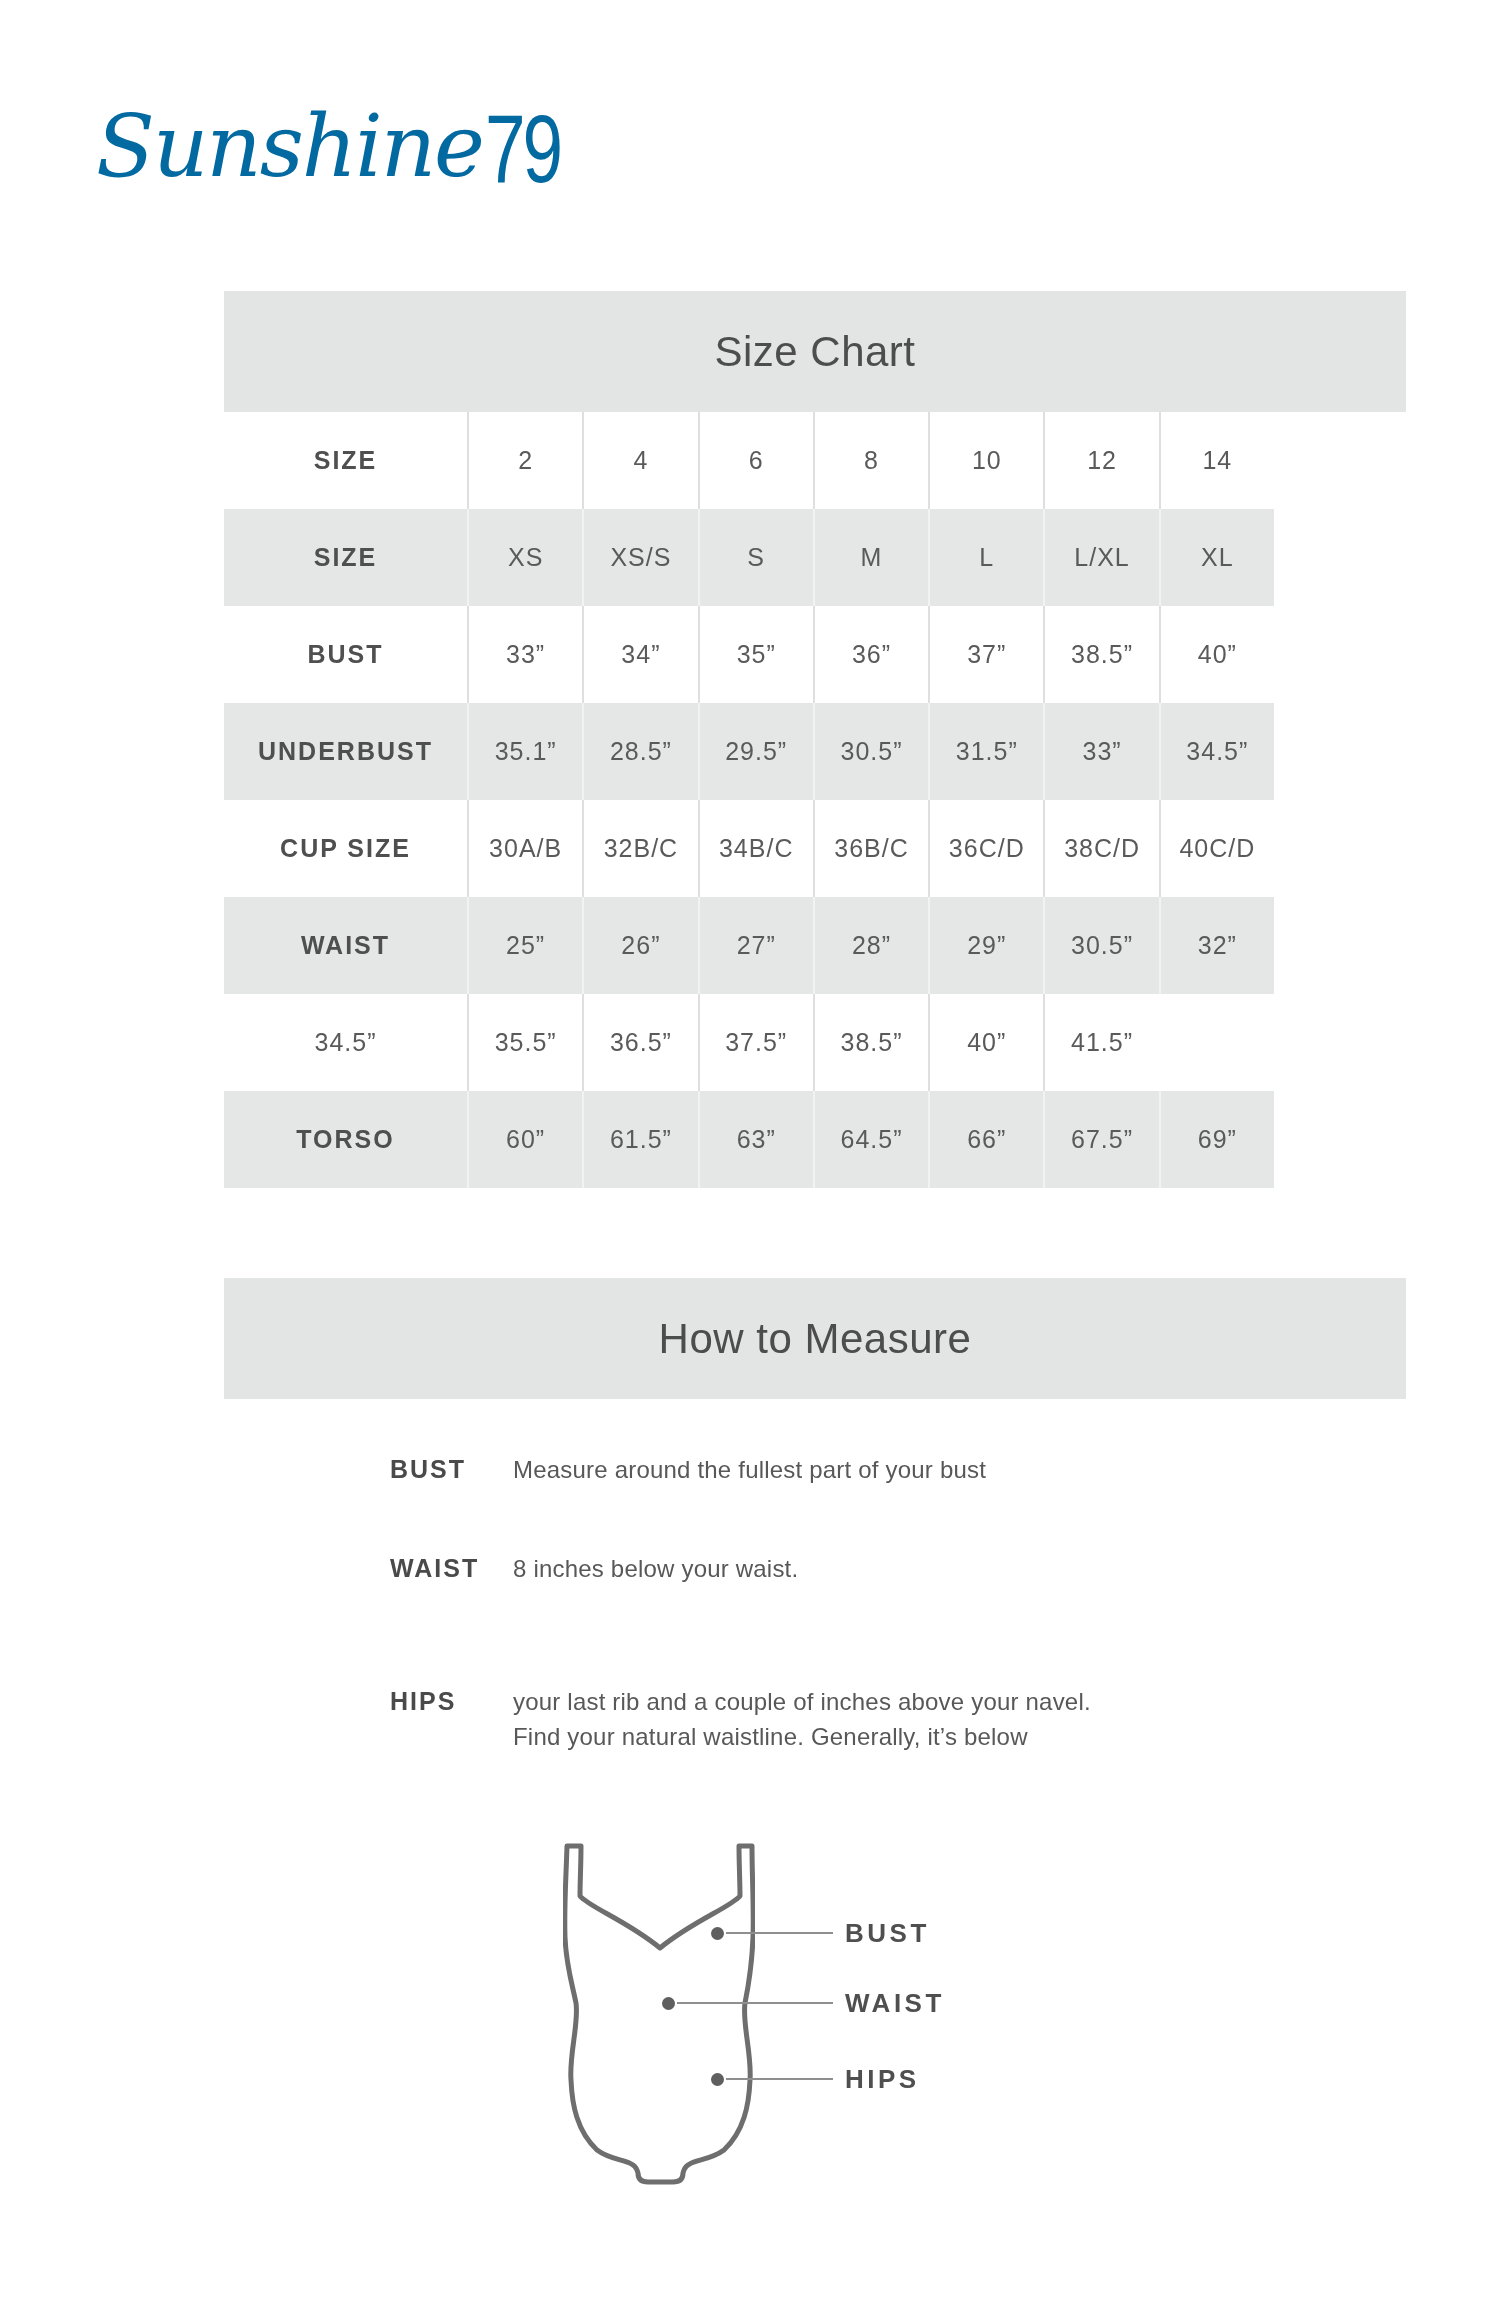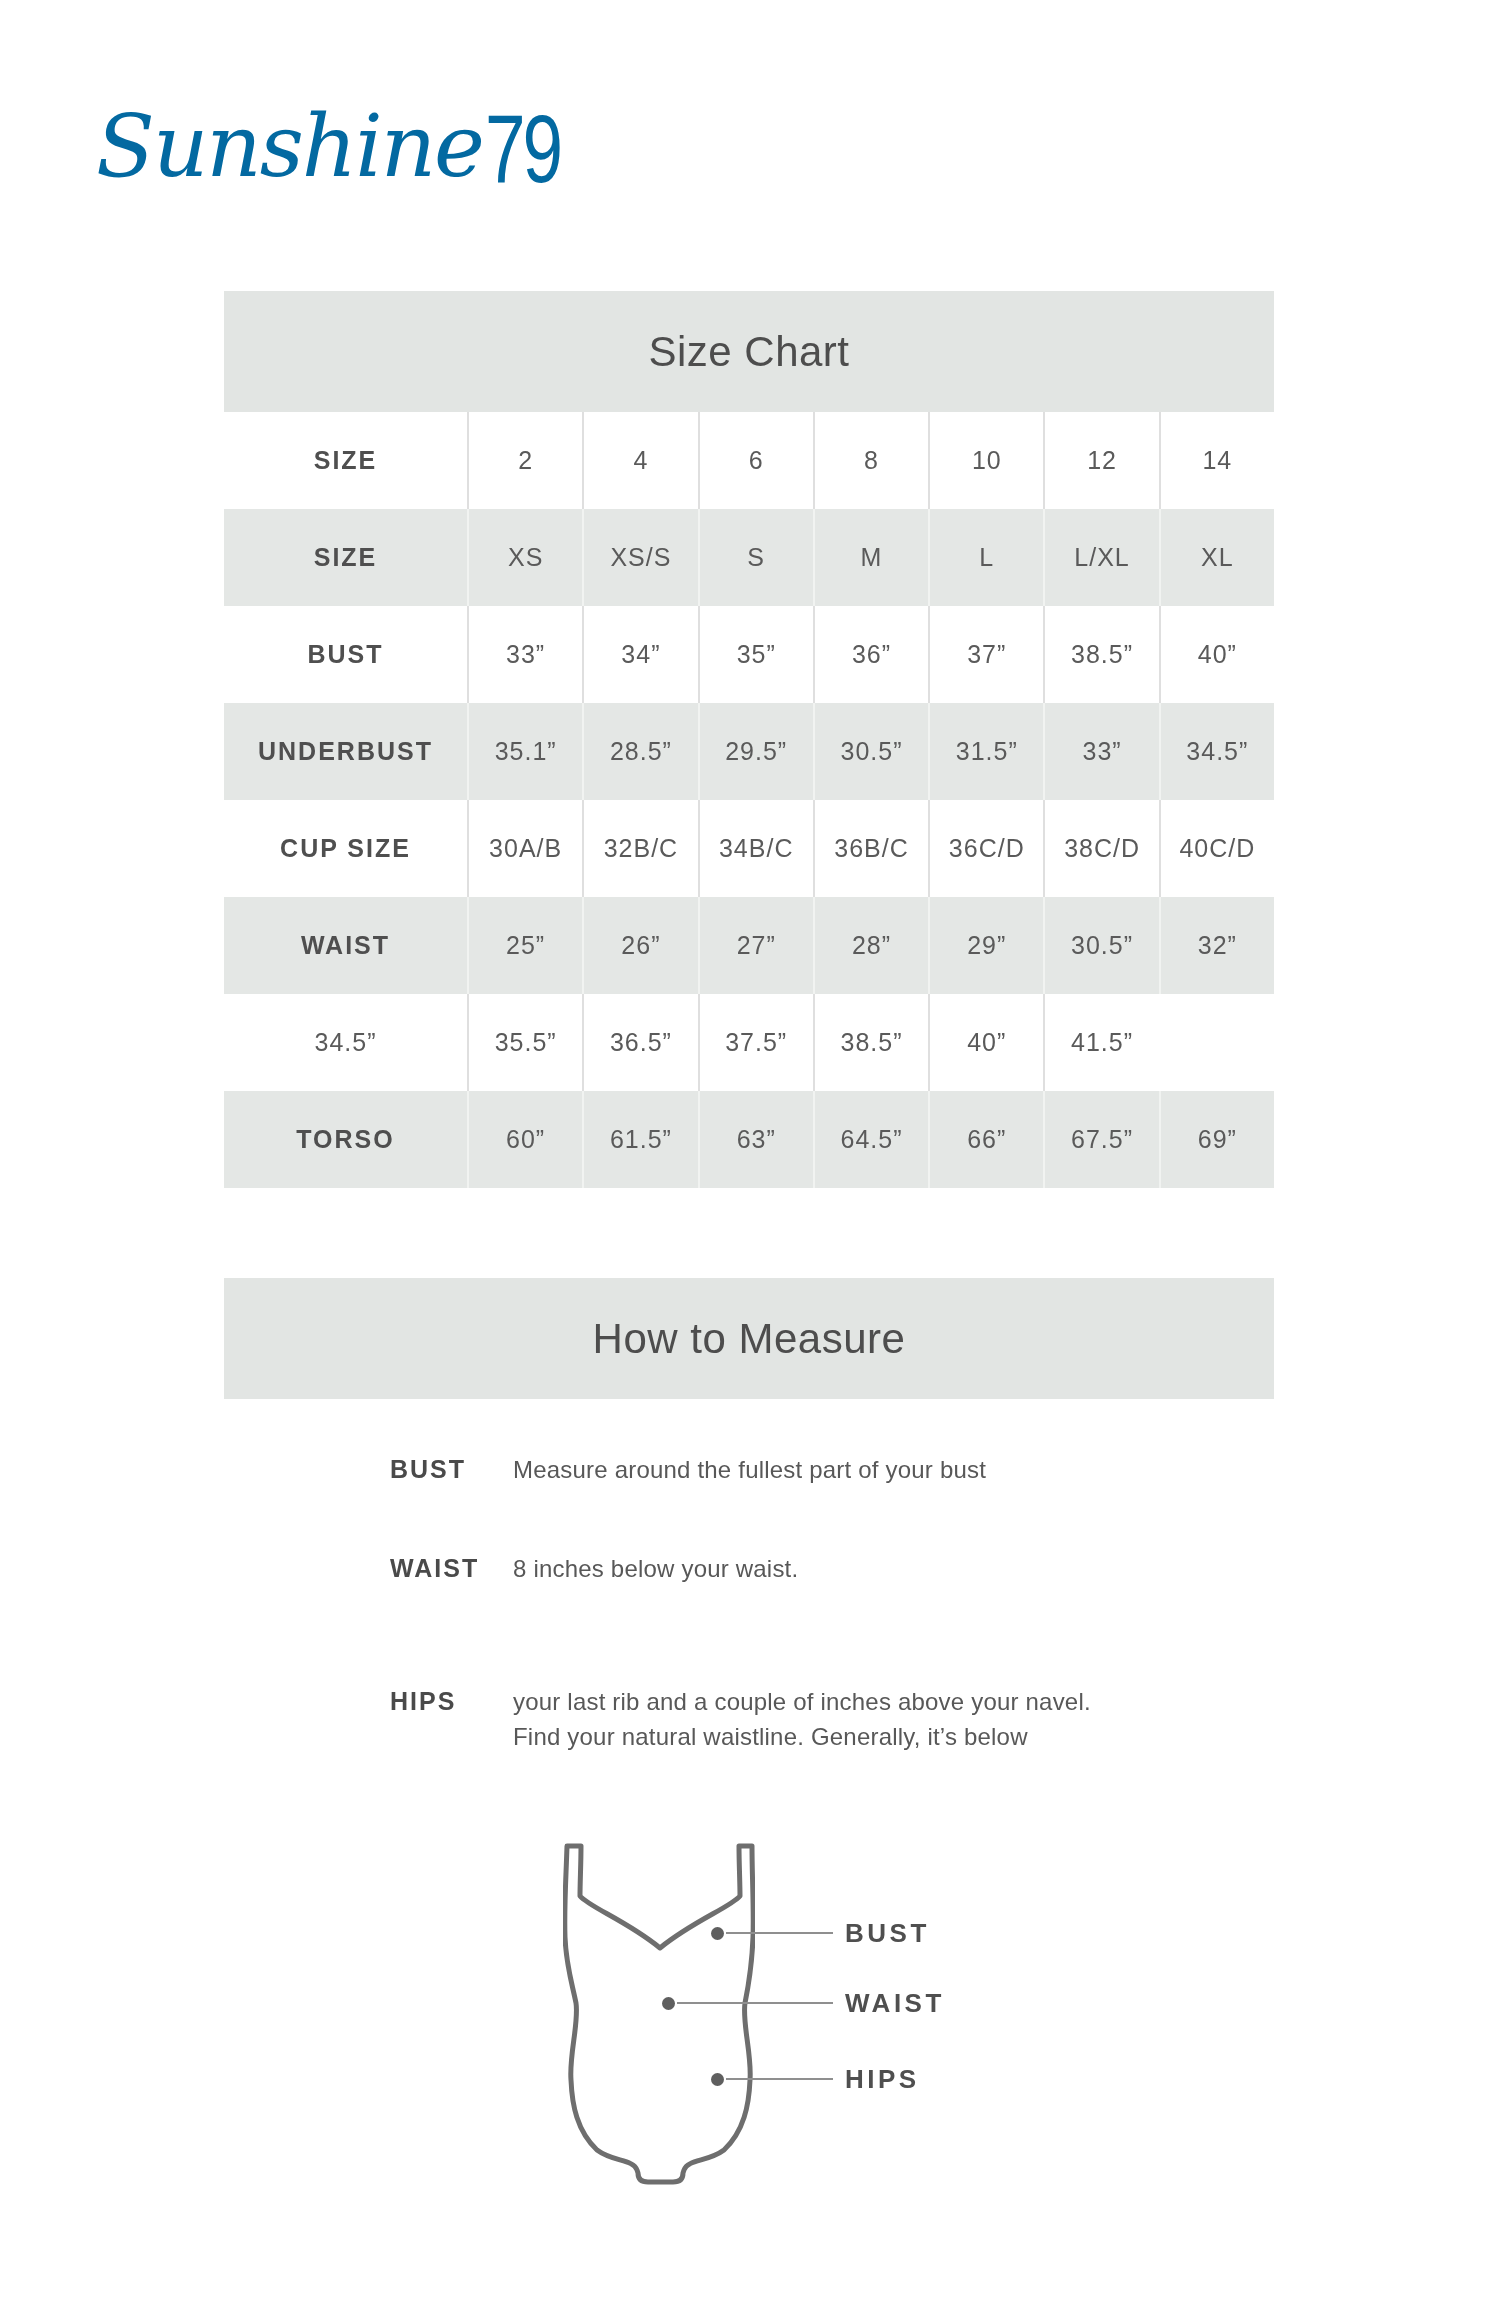--- a/index.html
+++ b/index.html
@@ -36,21 +36,21 @@
     letter-spacing:-4px;
     transform:scaleX(0.76) translateY(6px);
     transform-origin:left bottom;
     margin-left:2px;
   }
 
   
   .section-header{
     position:absolute;
     left:224px;
-    width:1050px;
+    width:1182px;
     height:121px;
     background:#e2e5e3;
     display:flex;
     align-items:center;
     justify-content:center;
     font-size:42px;
     color:#4d4d4d;
     letter-spacing:0.5px;
   }
   #size-chart-header{ top:291px; }

